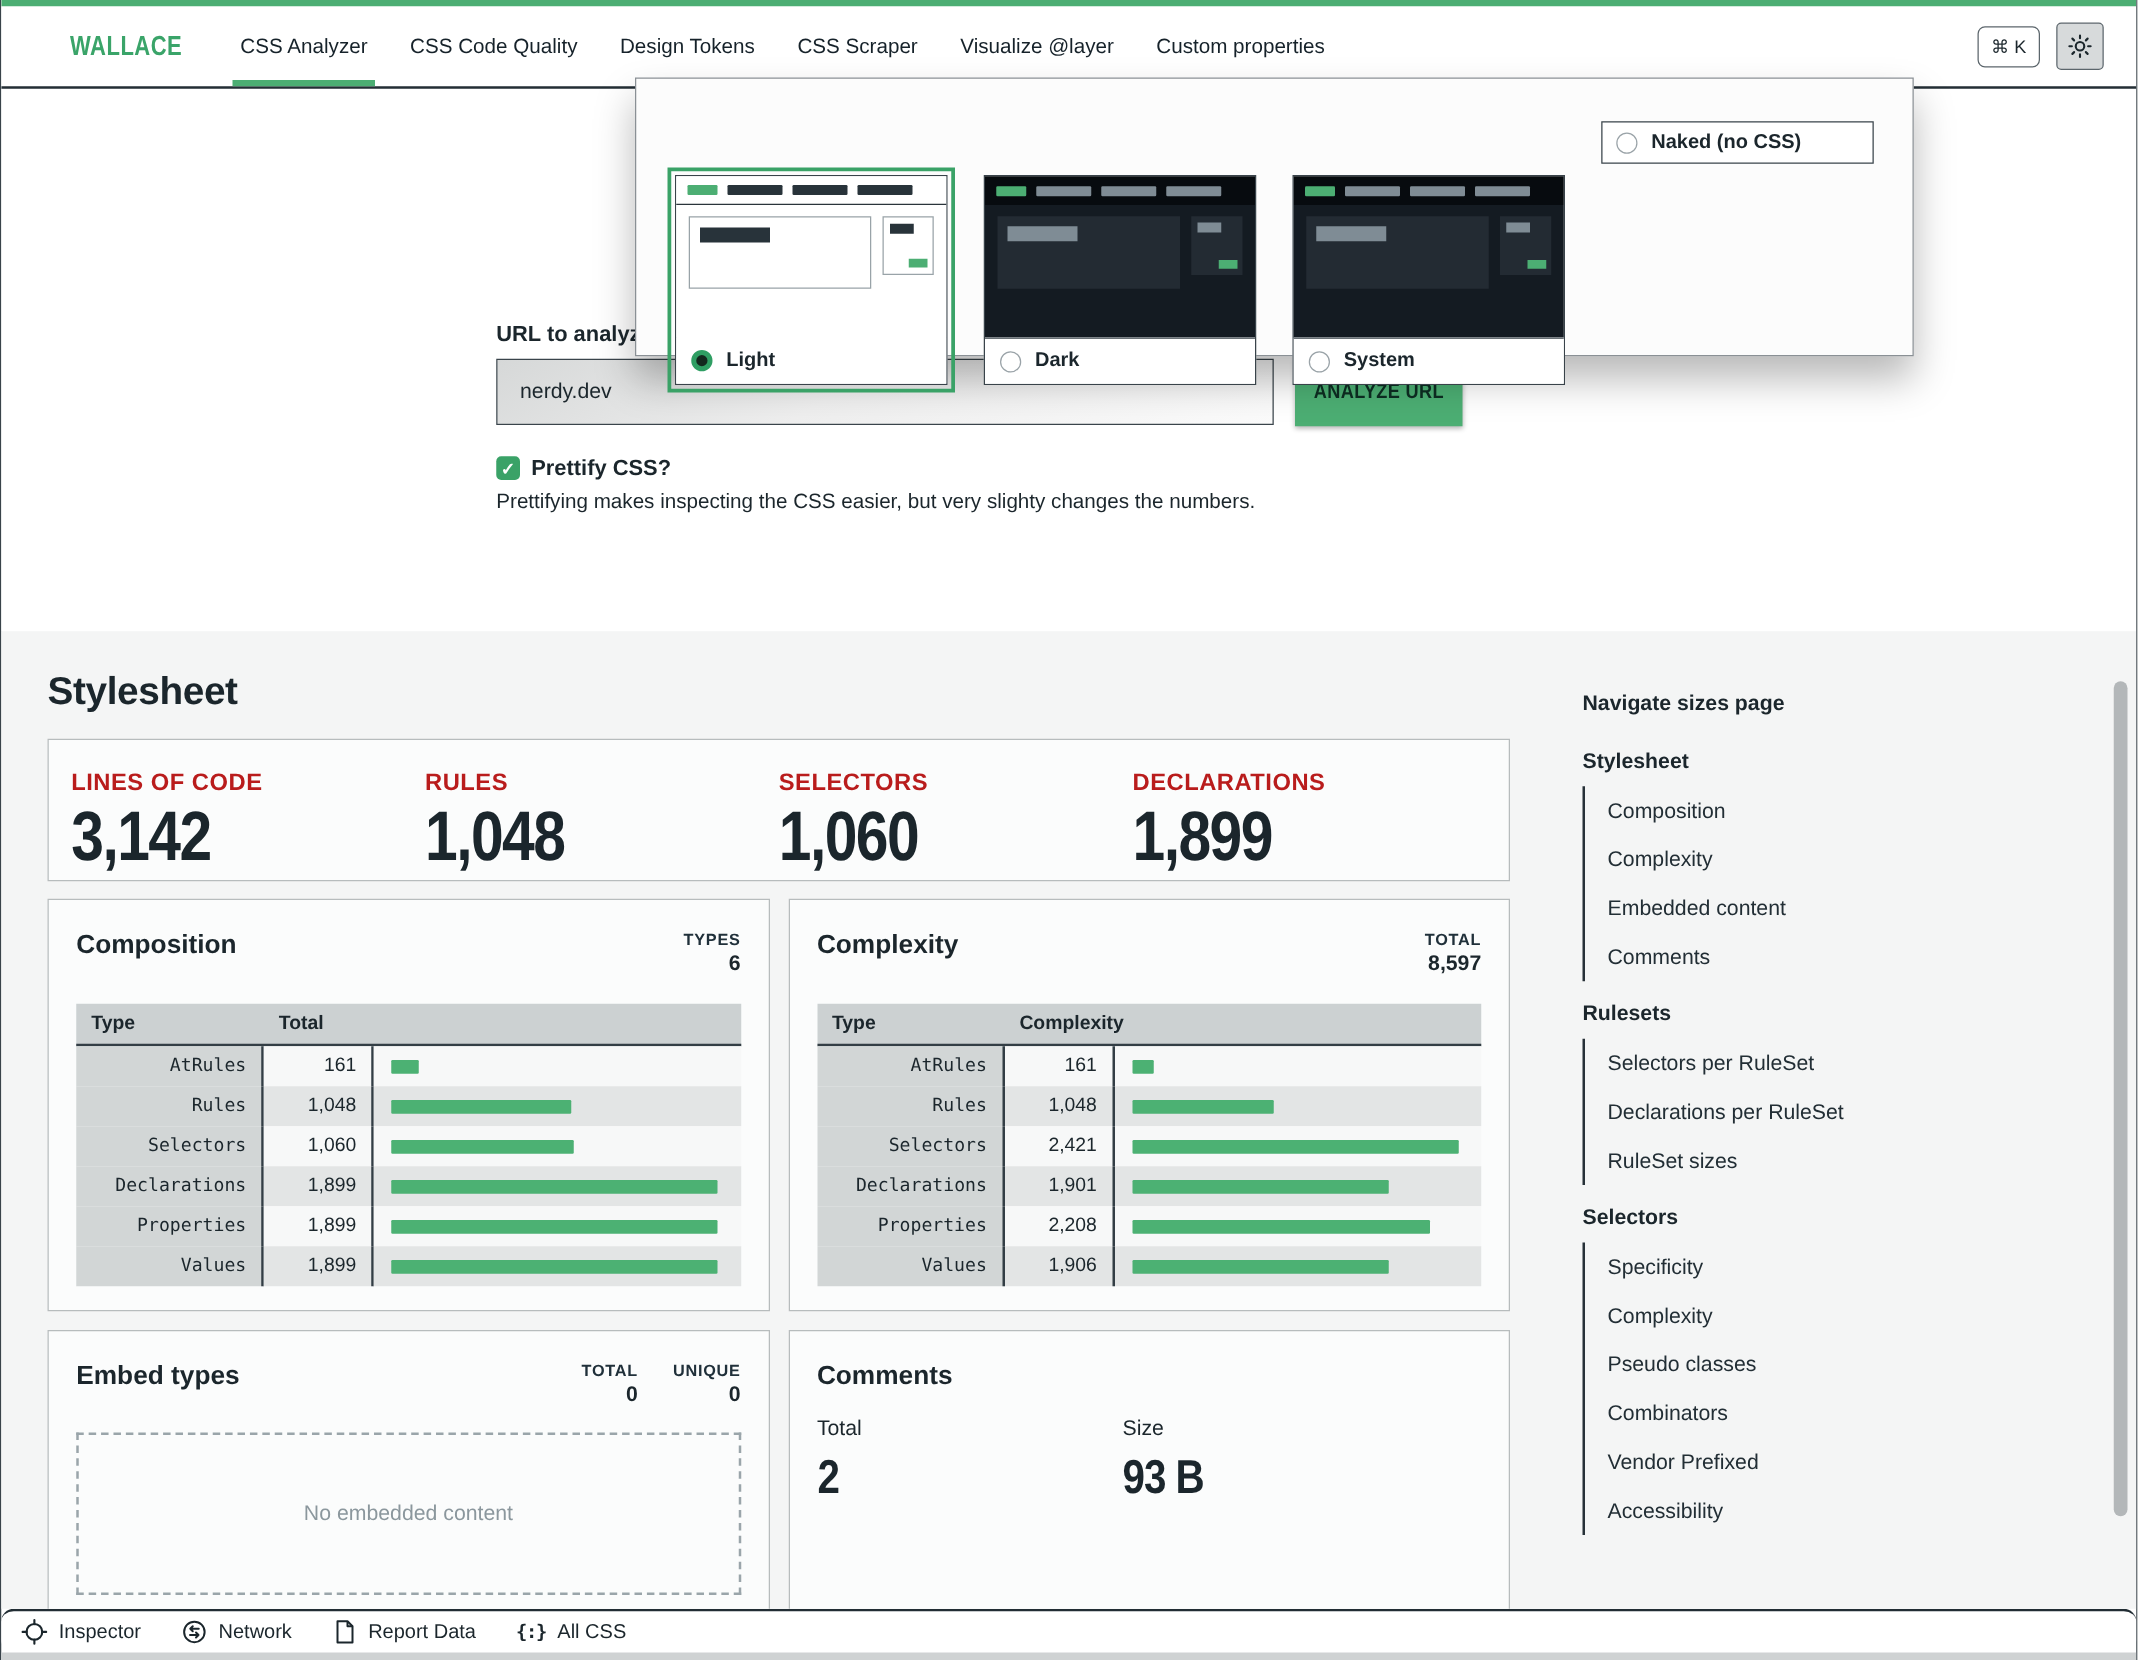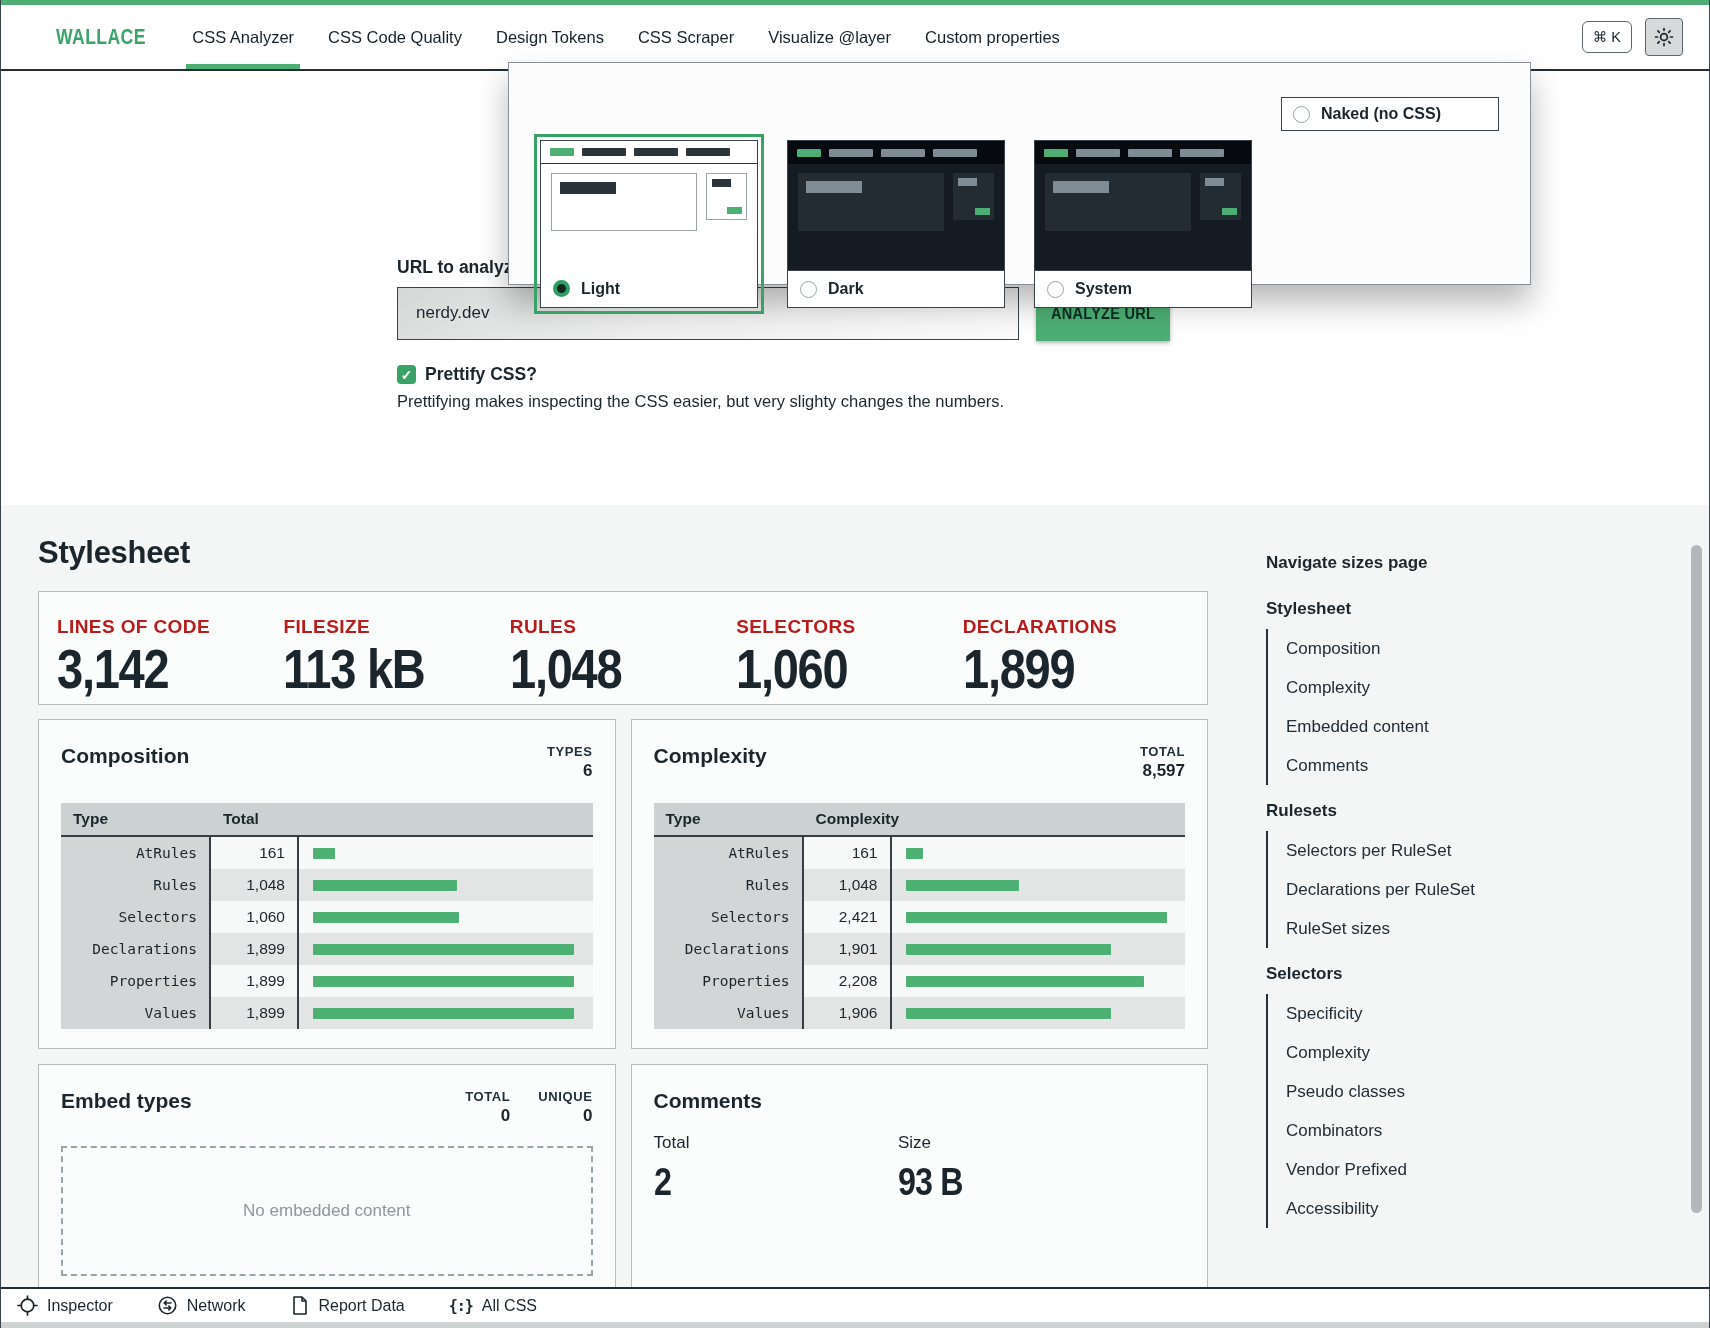--- a/index.html
+++ b/index.html
@@ -117,21 +117,21 @@
   .toc-heading { font-weight:700; margin-bottom:26px; }
   .toc-title { font-weight:700; margin:16px 0 10px; cursor:pointer; }
   .toc-items { border-left:2px solid #273138; }
   .toc-item { padding:9.5px 0 9.5px 18px; color:#222e35; cursor:pointer; }
 
   .sb-track { position:absolute; right:7px; top:40px; bottom:8px; width:11px; }
   .sb-thumb { position:absolute; top:0; width:11px; height:91%; background:#b3b7b9; border-radius:6px; }
 
   
   footer.bottom { height:35px; border-top:2px solid #222d34; background:#fff; display:flex; align-items:center;
-                  gap:44px; padding:12px 16px; }
+                  gap:32px; padding:12px 16px;border-radius:10px; }
   .foot-item { display:flex; align-items:center; gap:9px; font-size:16px; cursor:pointer; }
   .foot-item .braces { font-family:"DejaVu Sans Mono", monospace; font-size:15px; font-weight:700; letter-spacing:-1px; }
   .bottom-strip { height:6px; background:#cfd2d3; }
 
   svg.icon { display:block; }
 </style>
 </head>
 <body>
 
 <div class="page">
@@ -246,21 +246,20 @@
       <span class="prettify-label">Prettify CSS?</span>
     </div>
     <p class="prettify-desc">Prettifying makes inspecting the CSS easier, but very slighty changes the numbers.</p>
   </section>
 
   <section class="results">
     <h1 class="report-title">Stylesheet</h1>
 
     <div class="stats-card" id="stats-row">
         <div class="stat"><div class="stat-label">LINES OF CODE</div><div class="stat-value">3,142</div></div>
-        <div class="stat"><div class="stat-label">FILESIZE</div><div class="stat-value">113 kB</div></div>
         <div class="stat"><div class="stat-label">RULES</div><div class="stat-value">1,048</div></div>
         <div class="stat"><div class="stat-label">SELECTORS</div><div class="stat-value">1,060</div></div>
         <div class="stat"><div class="stat-label">DECLARATIONS</div><div class="stat-value">1,899</div></div>
       </div>
 
     <div class="cards">
       <article class="card">
         <div class="card-head">
           <span class="card-title">Composition</span>
           <div class="meta" id="composition-meta">

